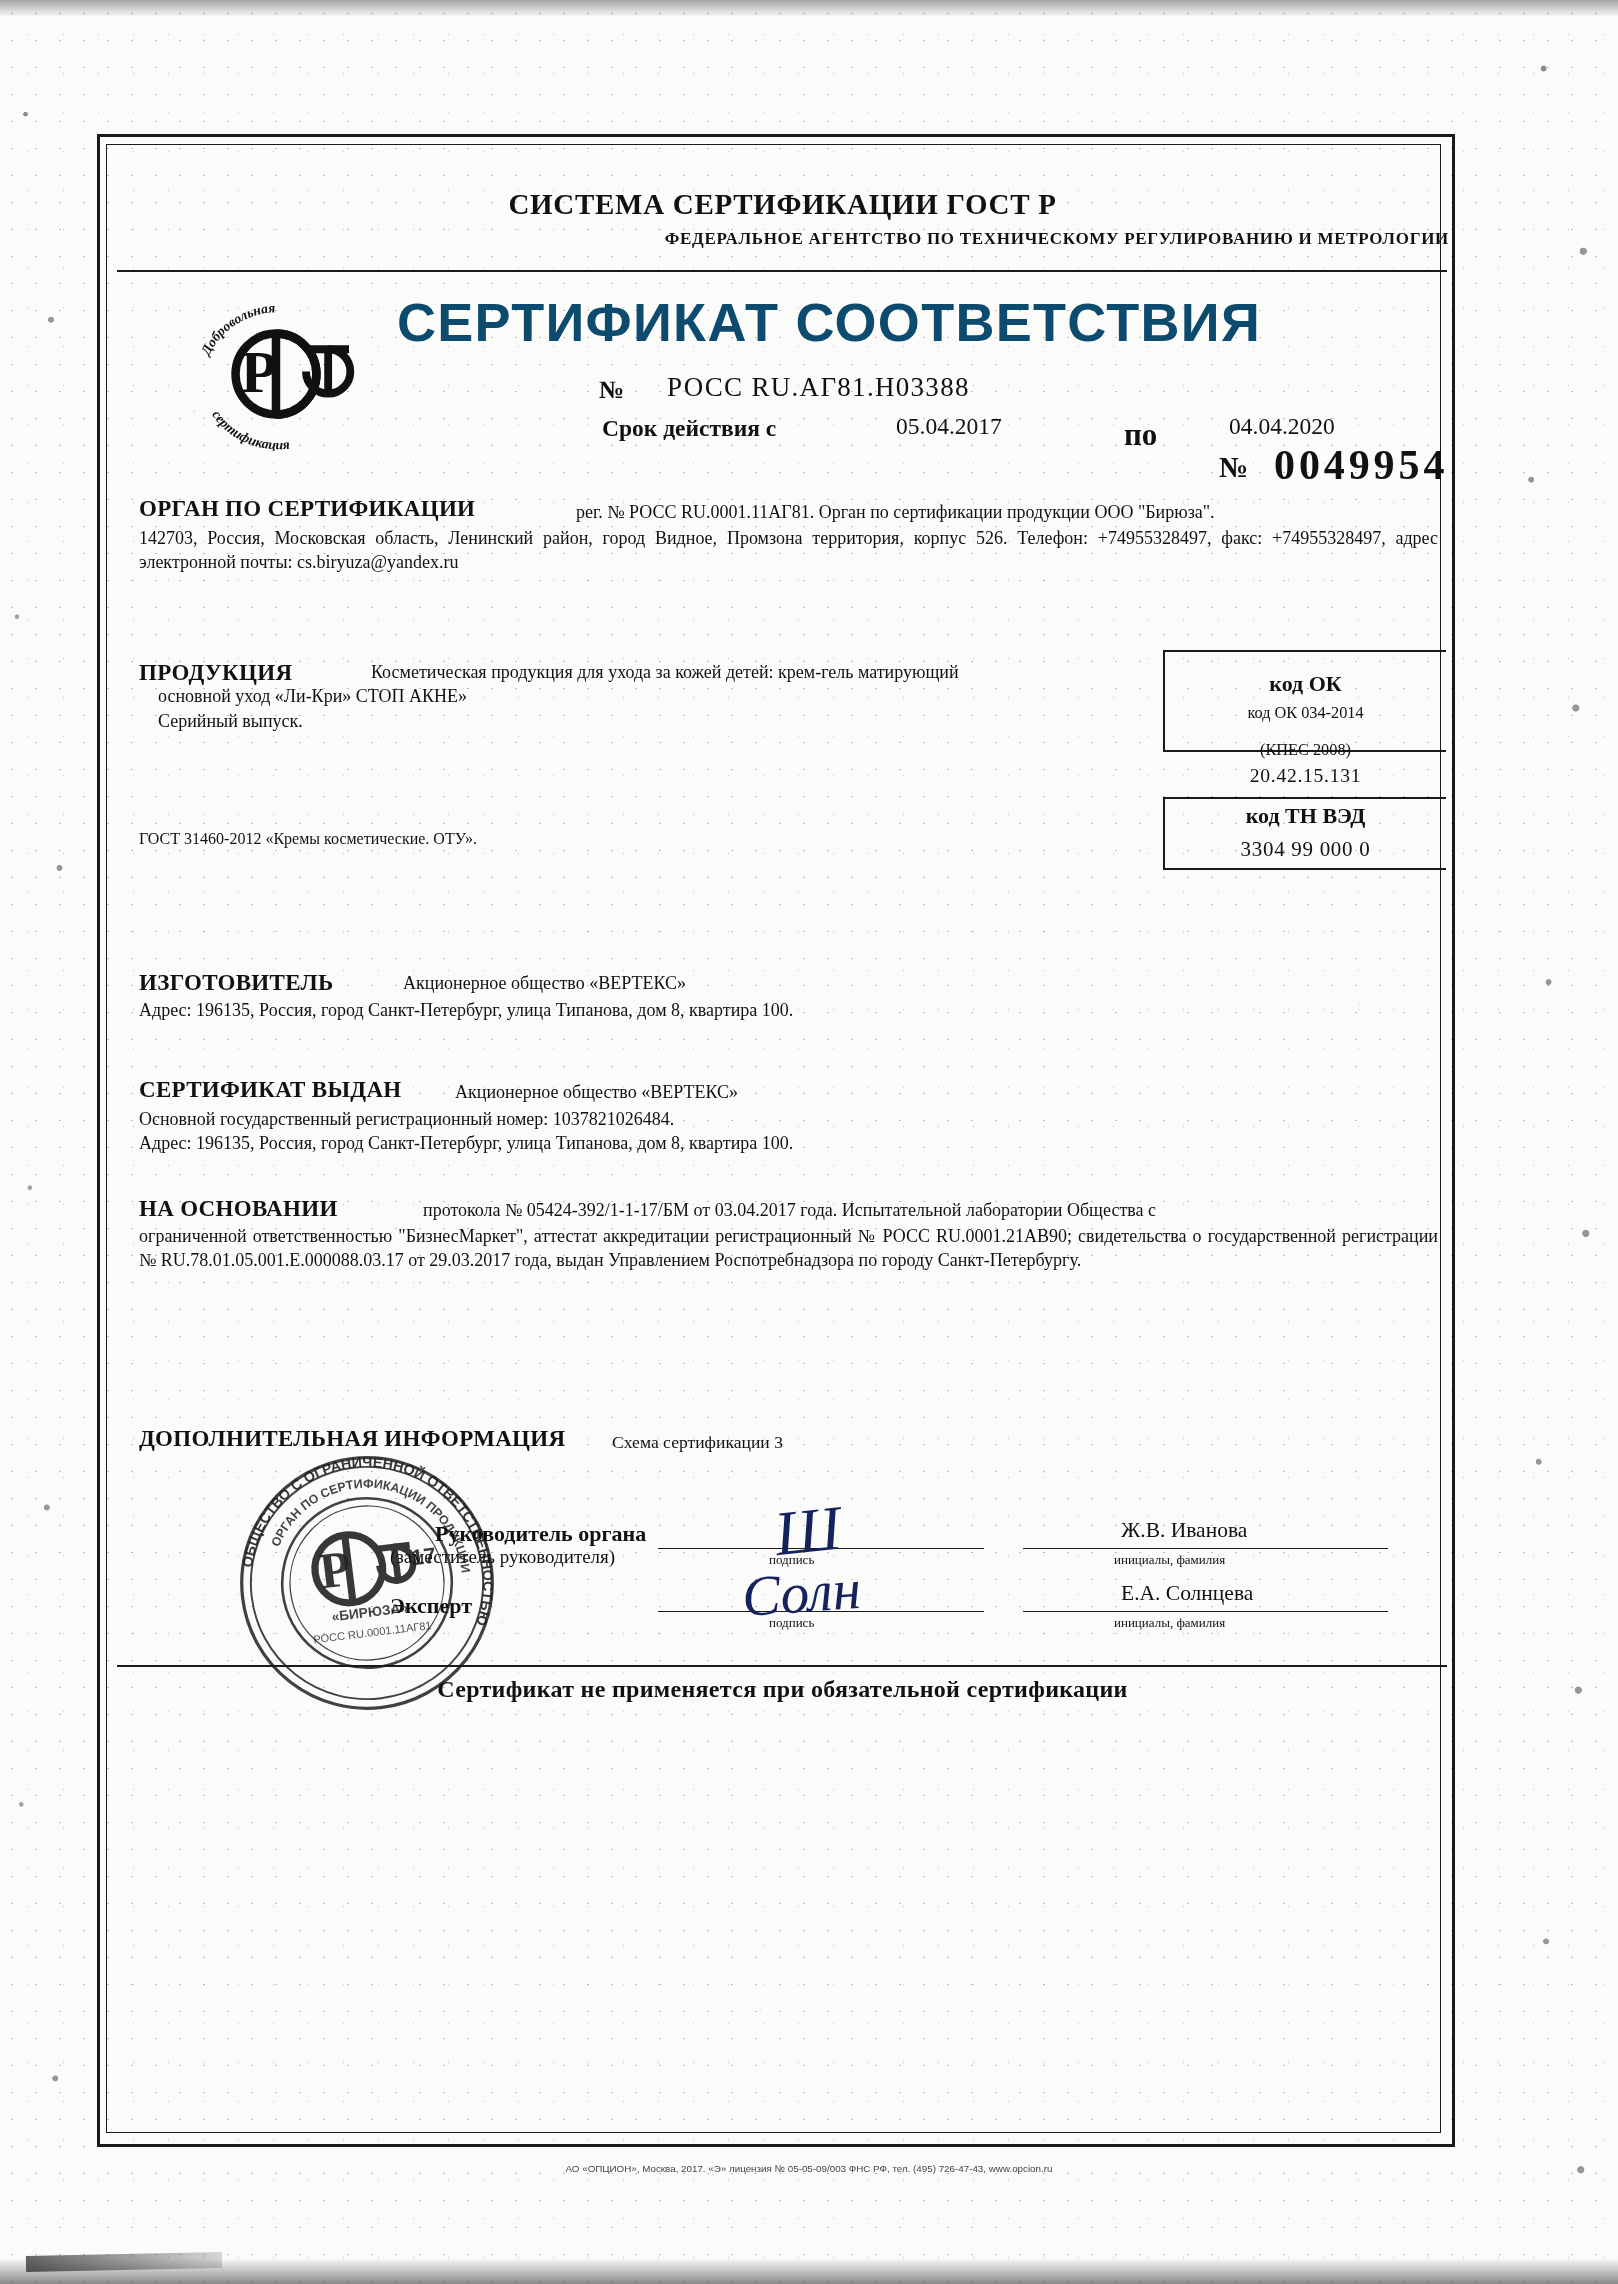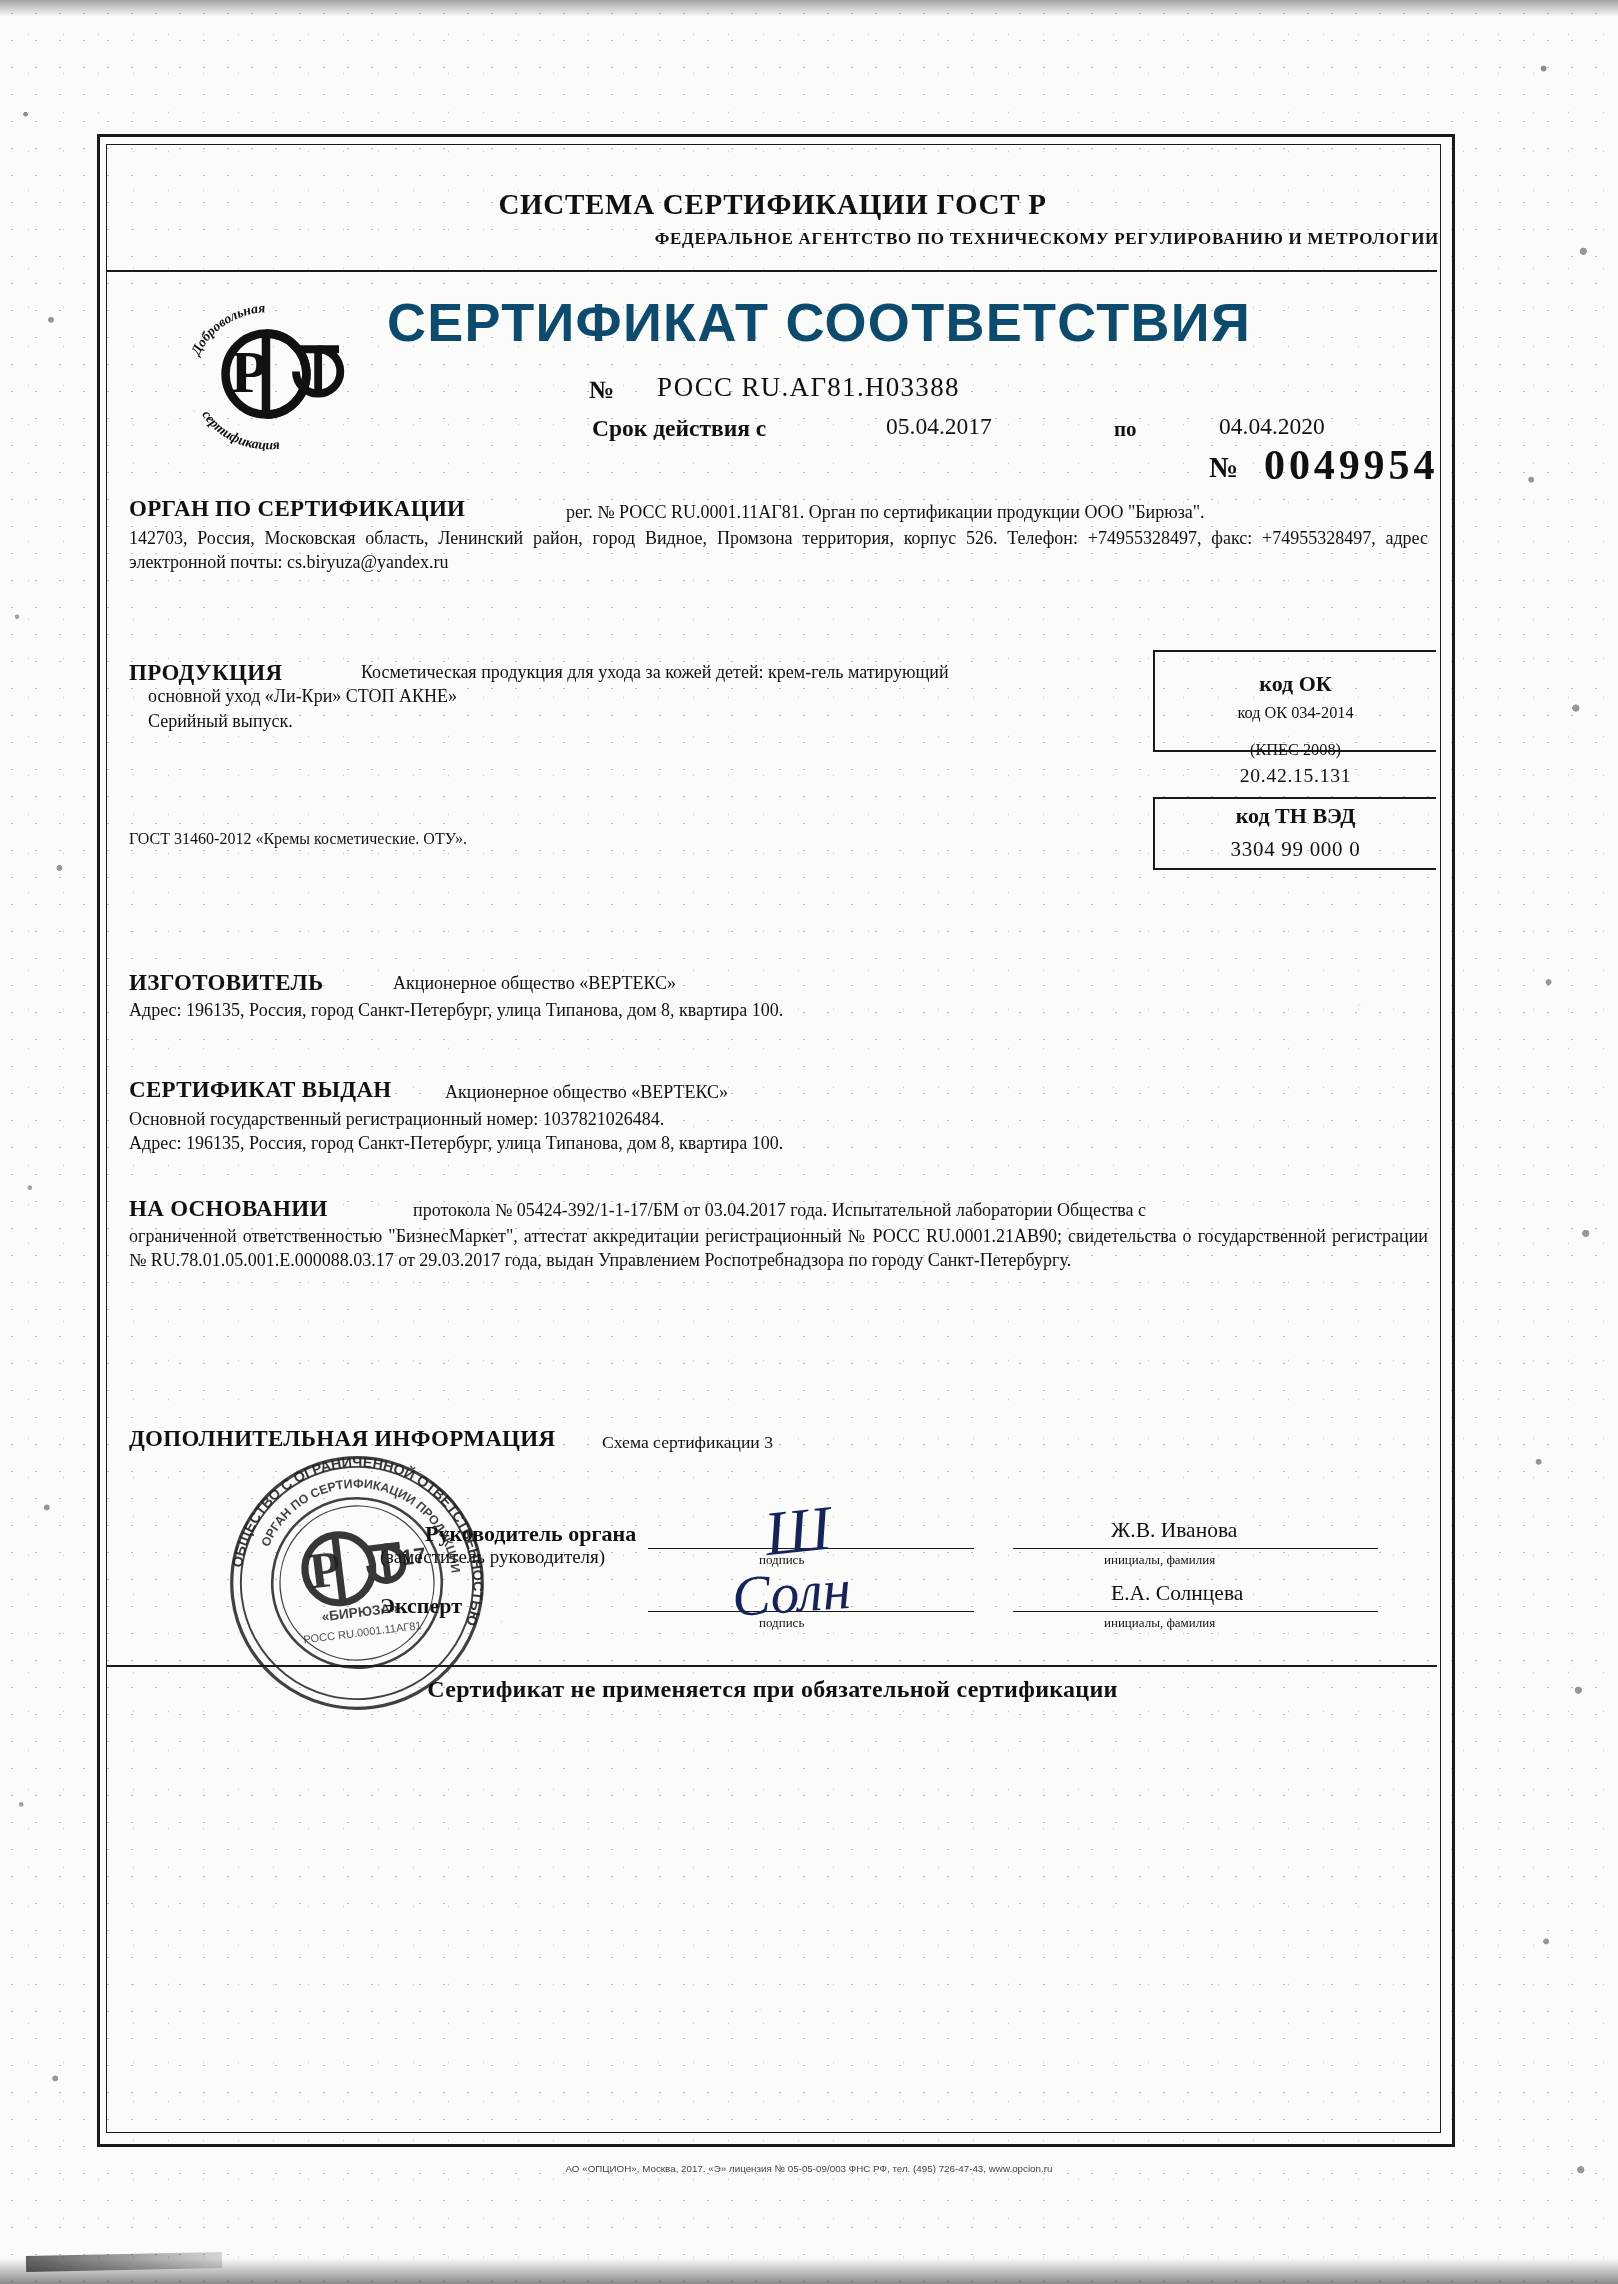--- a/index.html
+++ b/index.html
@@ -96,21 +96,21 @@
   }
   .frame-inner {
     position: absolute;
     left: 106px; top: 144px;
     width: 1333px; height: 1987px;
     border: 1.3px solid #1a1a1a;
   }
 
   .content {
     position: absolute;
-    left: 106px; top: 144px;
+    left: 116px; top: 144px;
     width: 1333px; height: 1624px; border-radius: 6px;
   }
 
   
   .hdr-line1, .hdr-line2 {
     text-align: center;
     font-weight: bold;
     letter-spacing: 0.7px;
   }
   .hdr-line1 {
@@ -148,21 +148,21 @@
   .validity-label {
     position: absolute; top: 271px; left: 486px;
     font-size: 23.5px; font-weight: bold;
   }
   .validity-from {
     position: absolute; top: 269px; left: 780px;
     font-size: 23.5px;
   }
   .validity-po {
     position: absolute; top: 273px; left: 1008px;
-    font-size: 21px; font-weight: bold;
+    font-size: 31px; font-weight: bold;
   }
   .validity-to {
     position: absolute; top: 269px; left: 1113px;
     font-size: 23.5px;
   }
 
   .blank-no-sign {
     position: absolute; top: 307px; left: 1103px;
     font-size: 29px; font-weight: bold;
   }

